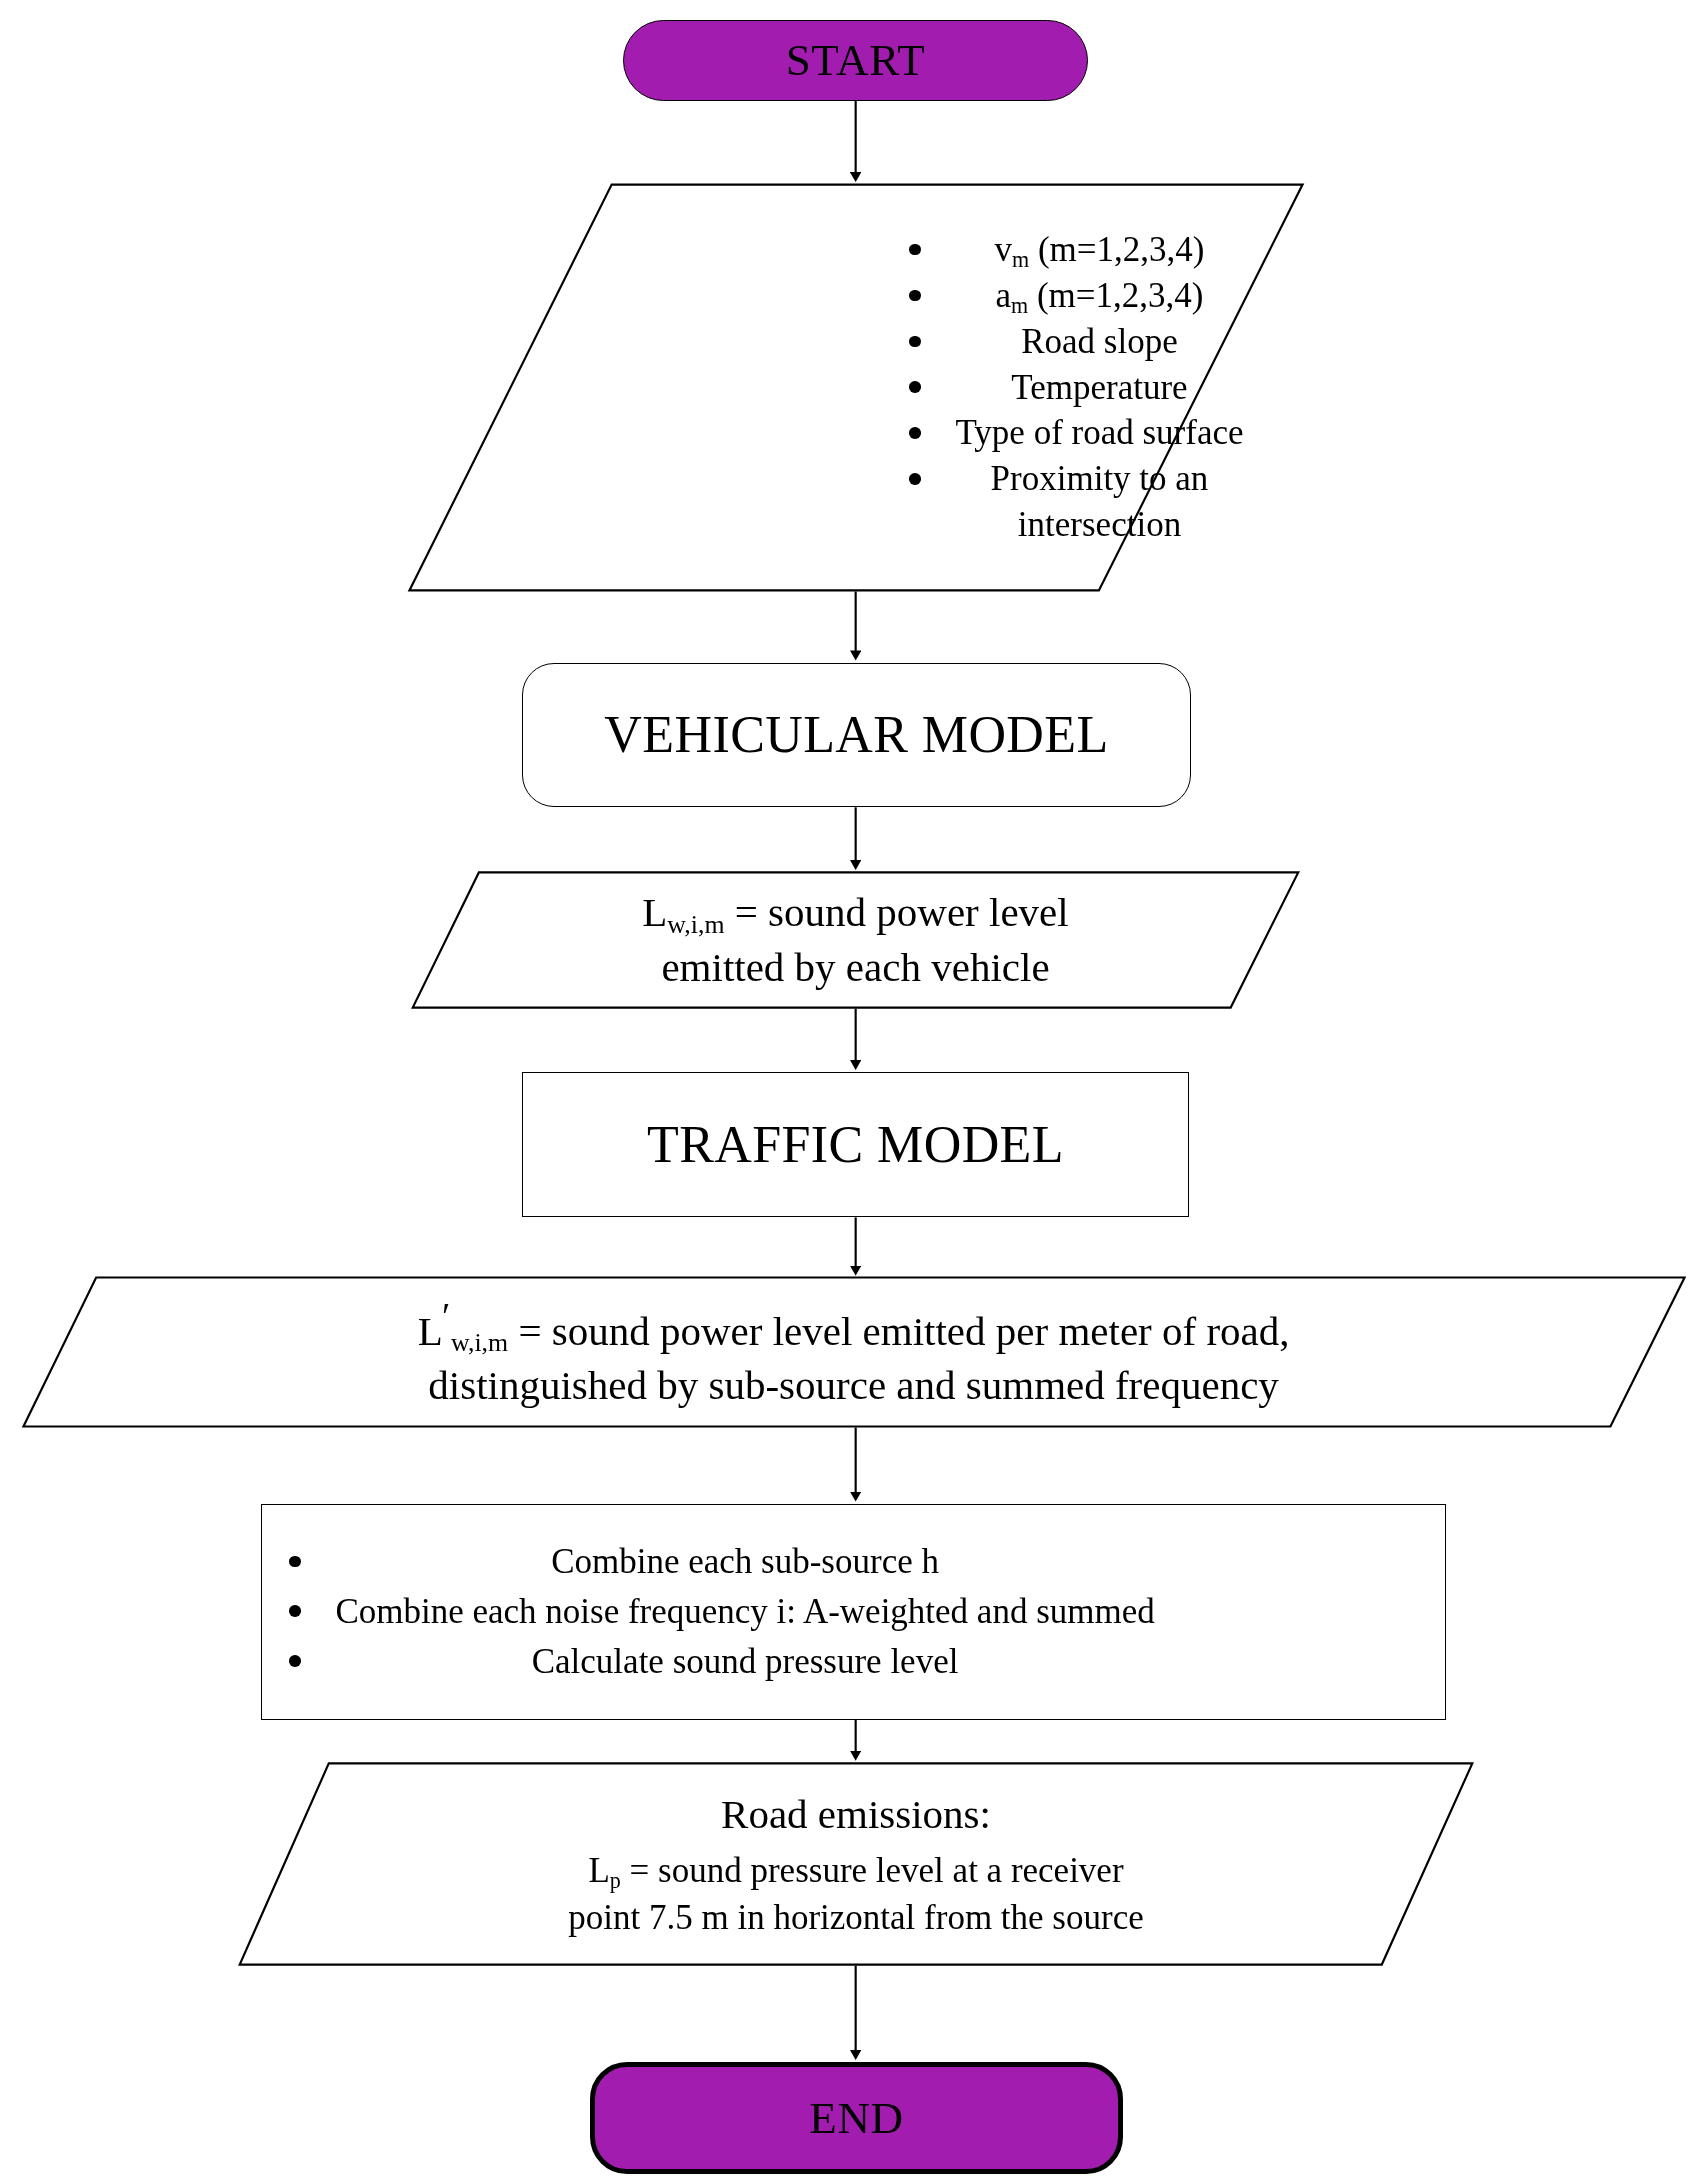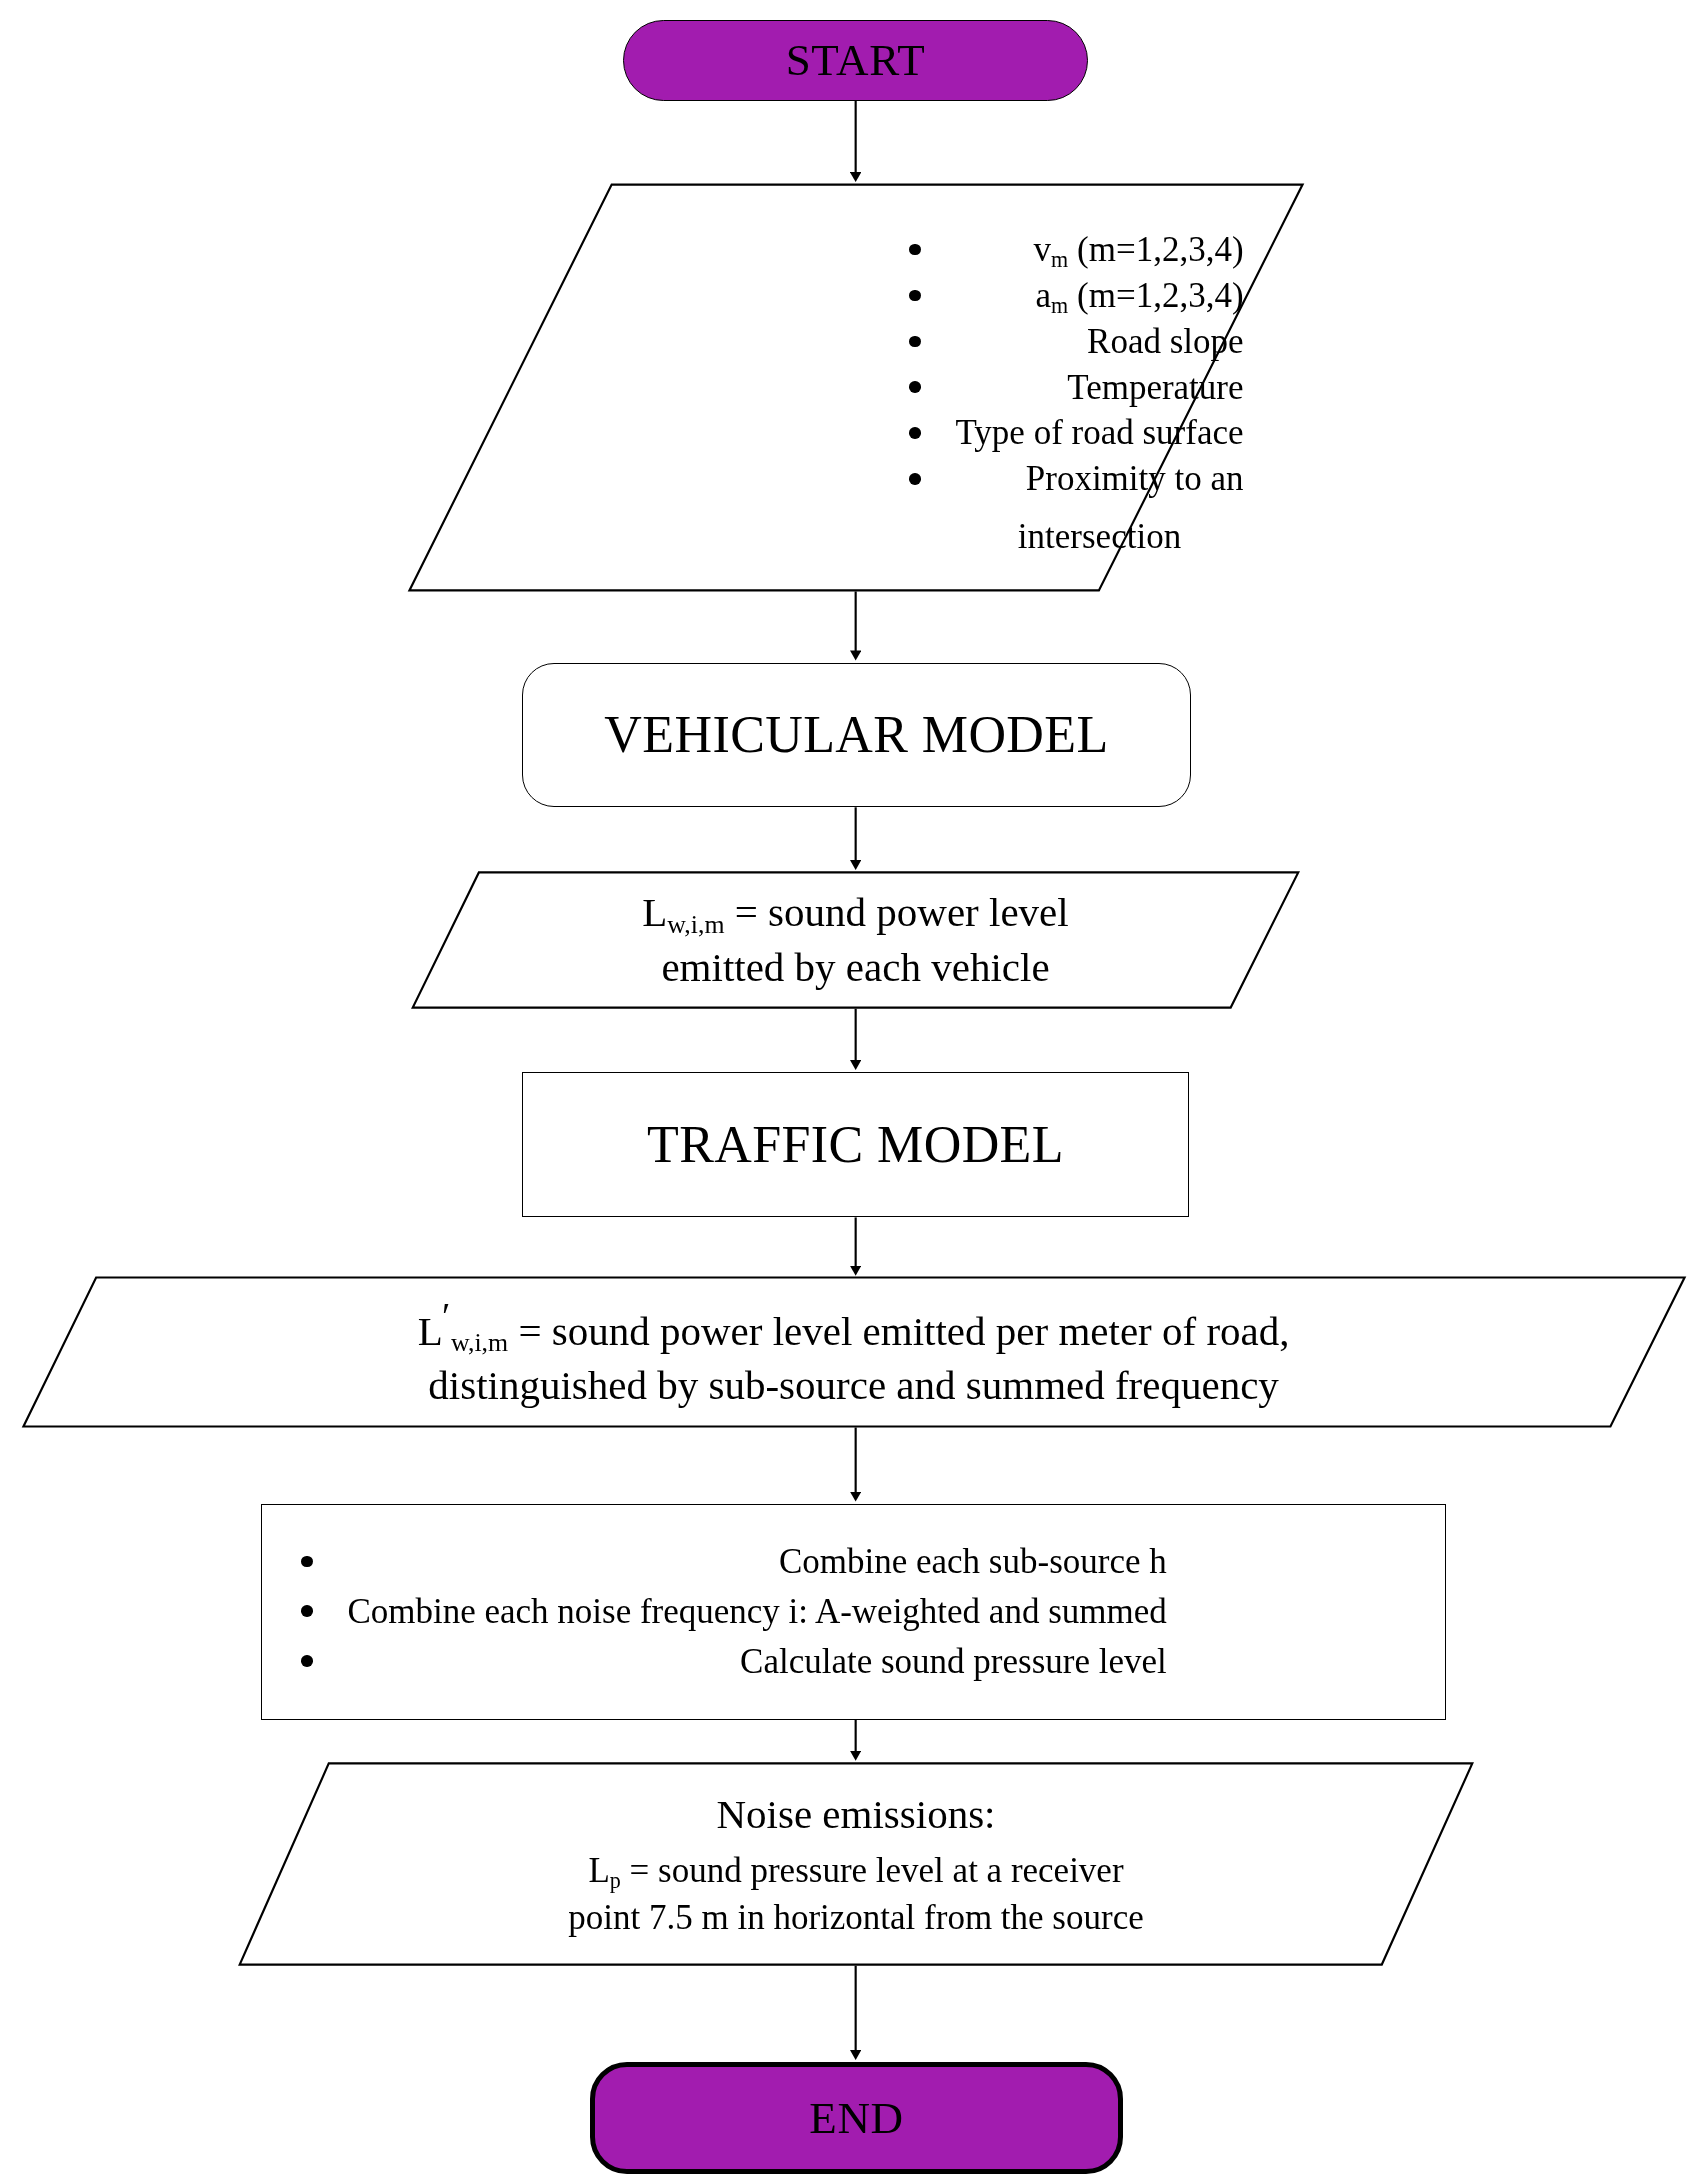--- a/index.html
+++ b/index.html
@@ -87,23 +87,23 @@
     font-size: 41px;
   }
   .txt-line.hdr {
     font-size: 41px;
     margin-bottom: 7.2px;
   }
 
   
   ul.bullets {
     list-style: none;
-    margin: 12px;
+    margin: 0;
     padding: 0;
-    text-align: right;
+    text-align: center;
   }
   ul.bullets li {
     position: relative;
     padding-left: 55px;
     font-size: 35px;
     line-height: 1.31;
     margin: 0;
   }
   ul.bullets li::before {
     content: "";
@@ -241,21 +241,21 @@
       <li>Combine each noise frequency i: A-weighted and summed</li>
       <li>Calculate sound pressure level</li>
     </ul>
   </div>
 
   <div class="para-wrap" style="left:237px; top:1762px; width:1238px; height:204px;">
     <svg width="1238" height="204" viewBox="0 0 1720 284">
       <polygon points="126,2 1718,2 1592,282 2,282" fill="#ffffff" stroke="#000000" stroke-width="3"></polygon>
     </svg>
     <div class="para-content">
-      <div class="txt-line hdr">Noise emissions:</div>
+      <div class="txt-line hdr">Road emissions:</div>
       <div class="txt-line">
         <span>L</span><sub>p</sub><span> = sound pressure level at a receiver</span>
       </div>
       <div class="txt-line">point 7.5 m in horizontal from the source</div>
     </div>
   </div>
 
   <div class="node terminator thick" style="left:590px; top:2062px; width:533px; height:112px;text-align:center;">
     <span class="label">END</span>
   </div>

